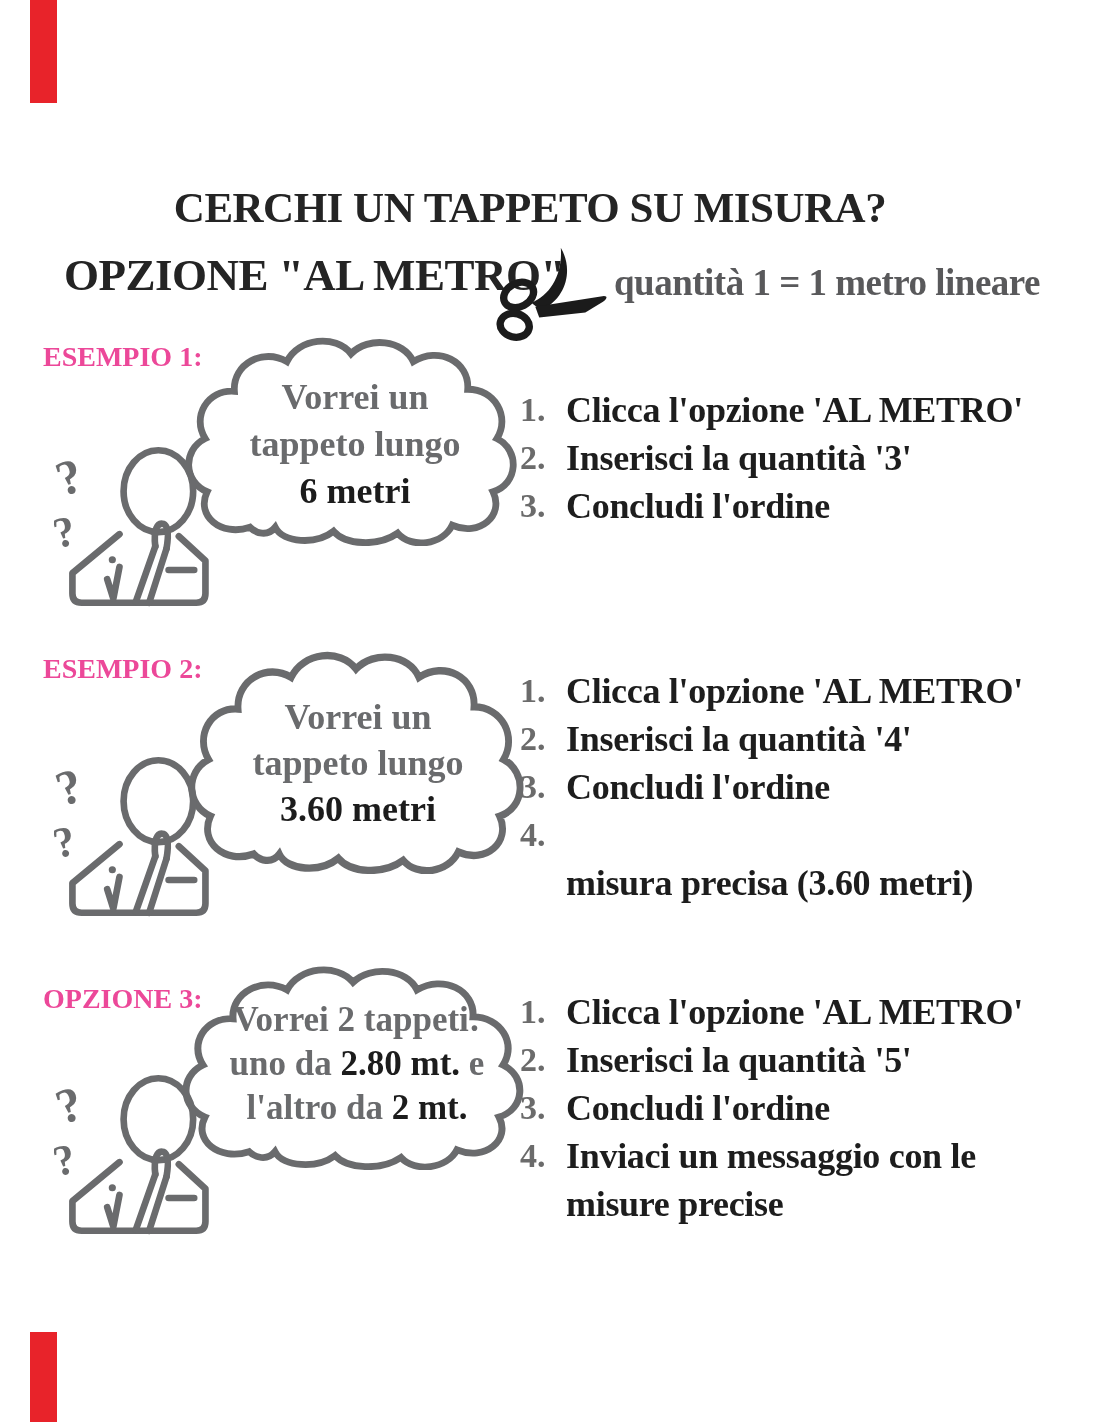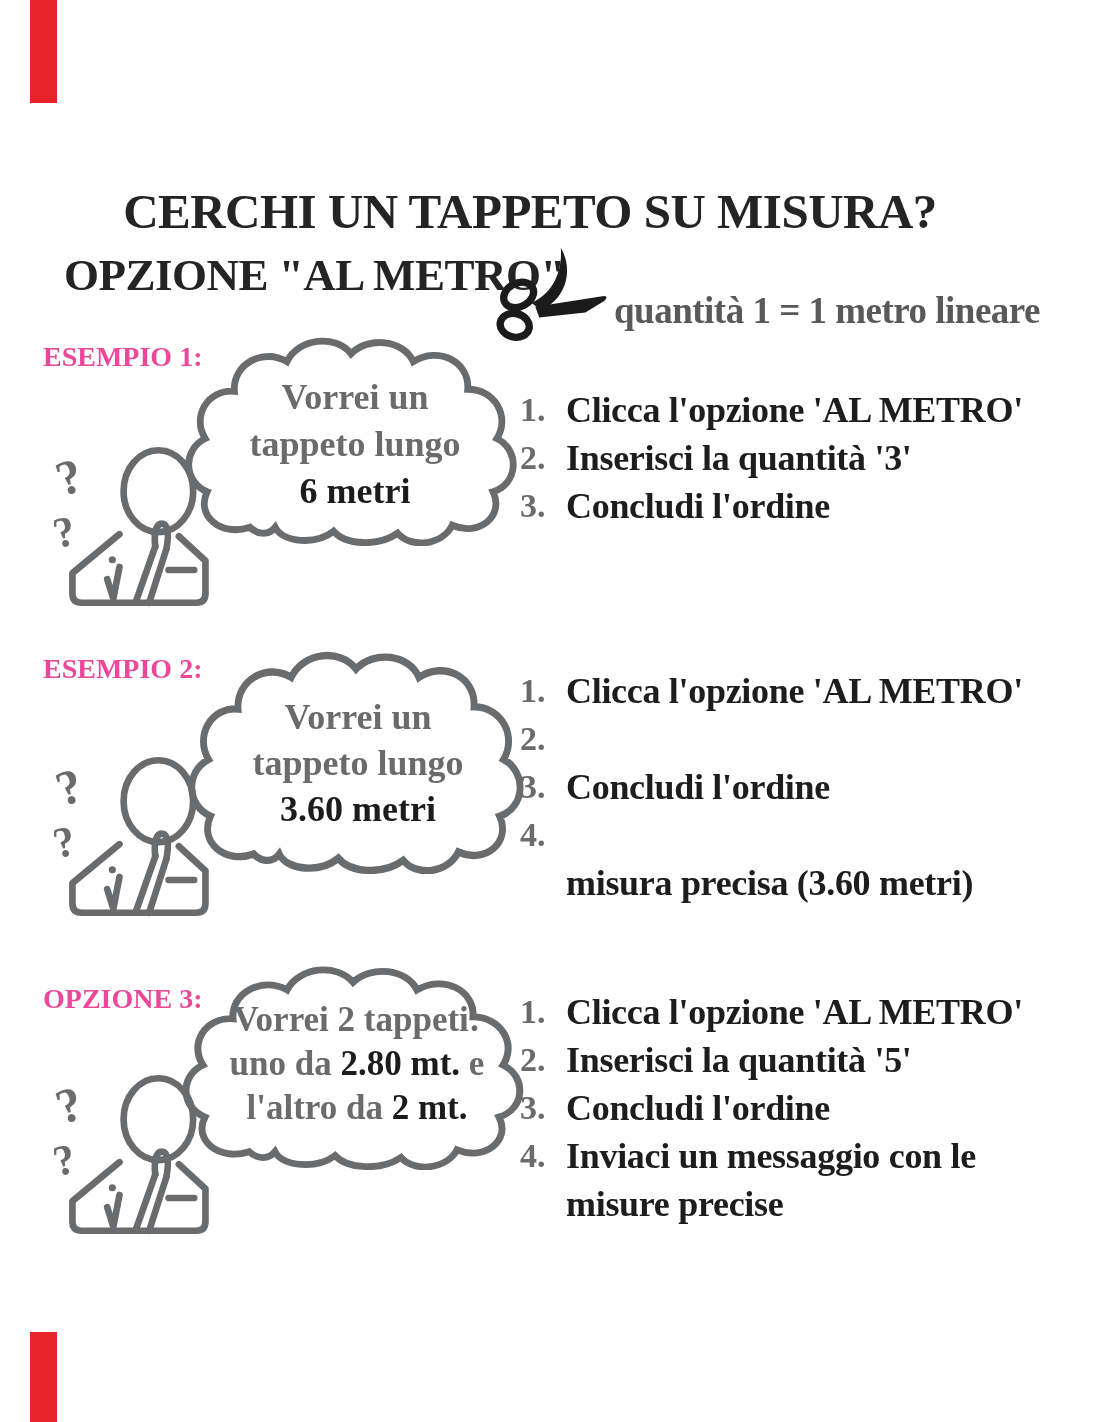--- a/index.html
+++ b/index.html
@@ -4,24 +4,24 @@
 <style>
   html,body{margin:0;padding:0;background:#ffffff;}
   .page{
     position:relative;width:1100px;height:1422px;background:#ffffff;overflow:hidden;
     font-family:"Liberation Serif","DejaVu Serif",serif;font-weight:bold;color:#1e1e1e;
   }
   .abs{position:absolute;}
   .red-marker{position:absolute;left:30px;width:27px;background:#e8232a;}
   .red-marker.top{top:0;height:103px;}
   .red-marker.bottom{top:1332px;height:90px;}
-  .title{top:183px;left:0;width:1060px;text-align:center;font-size:49px;letter-spacing:-0.5px;color:#242424;}
+  .title{top:183px;left:0;width:1060px;text-align:center;font-size:43px;letter-spacing:-0.5px;color:#242424;}
   .opzione{left:64px;top:249px;font-size:45px;letter-spacing:-0.5px;color:#242424;white-space:nowrap;}
   .scissors{left:492px;top:240px;width:118px;height:102px;}
-  .tagline{left:614px;top:261px;font-size:37px;letter-spacing:-0.5px;color:#59595b;white-space:nowrap;margin-top:28px;}
+  .tagline{left:614px;top:261px;font-size:37px;letter-spacing:-0.5px;color:#59595b;white-space:nowrap;}
   .ex-label{left:43px;font-size:28px;color:#ec4899;white-space:nowrap;}
   .cloud-svg{pointer-events:none;}
   .cloud-text{text-align:center;color:#6a6b6d;}
   .cloud-text .cloud-line span{white-space:pre;}
   .cloud-text .emph{color:#1c1c1c;}
   .ct1{left:195px;top:374px;width:320px;font-size:36px;line-height:47px;}
   .ct2{left:198px;top:694px;width:320px;font-size:36px;line-height:46px;}
   .ct3{left:192px;top:998px;width:330px;font-size:35px;line-height:44px;}
   .steps{left:520px;font-size:36px;line-height:48px;color:#1d1d1d;}
   .step{display:flex;white-space:nowrap;}
@@ -120,20 +120,21 @@
     <svg class="abs" style="left:54px;top:750px;width:176px;height:172px">
         <use href="#person"></use>
       </svg>
     <div class="abs steps" style="top:667px">
         <div class="step">
           <span class="num">1.</span>
           <span class="txt">Clicca l'opzione 'AL METRO'</span>
         </div>
         <div class="step">
           <span class="num">2.</span>
+          <span class="txt">Inserisci la quantità '4'</span>
         </div>
         <div class="step">
           <span class="num">3.</span>
           <span class="txt">Concludi l'ordine</span>
         </div>
         <div class="step">
           <span class="num">4.</span>
         </div>
         <div class="step">
           <span class="num"></span>

